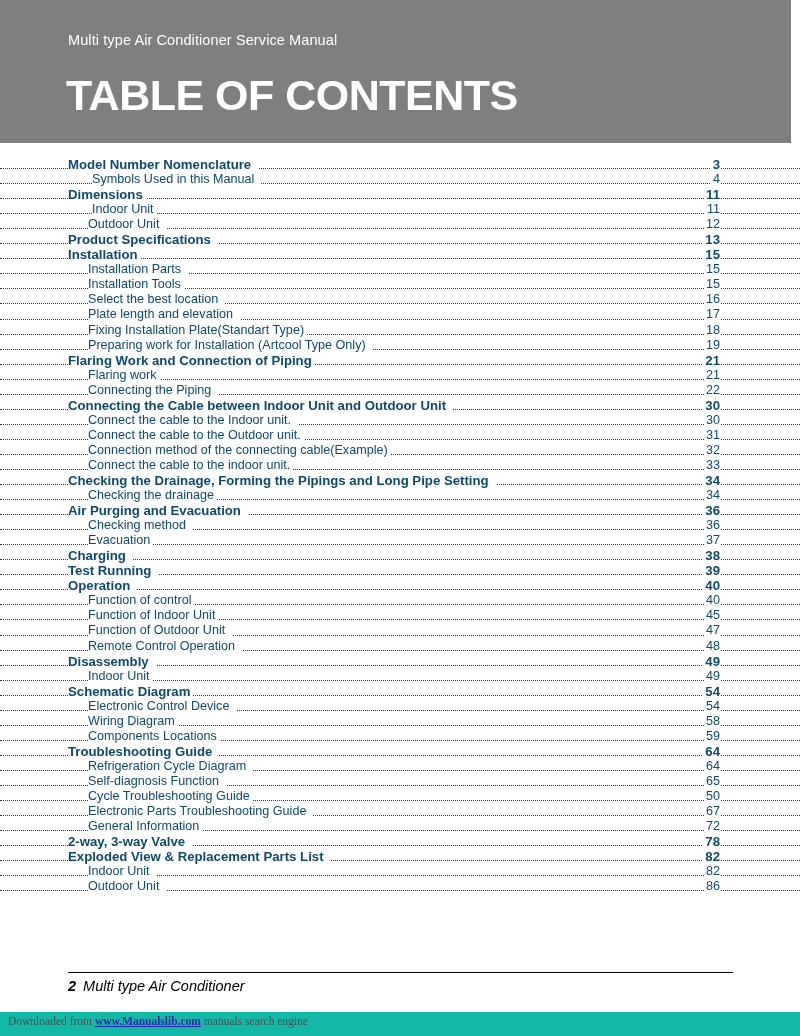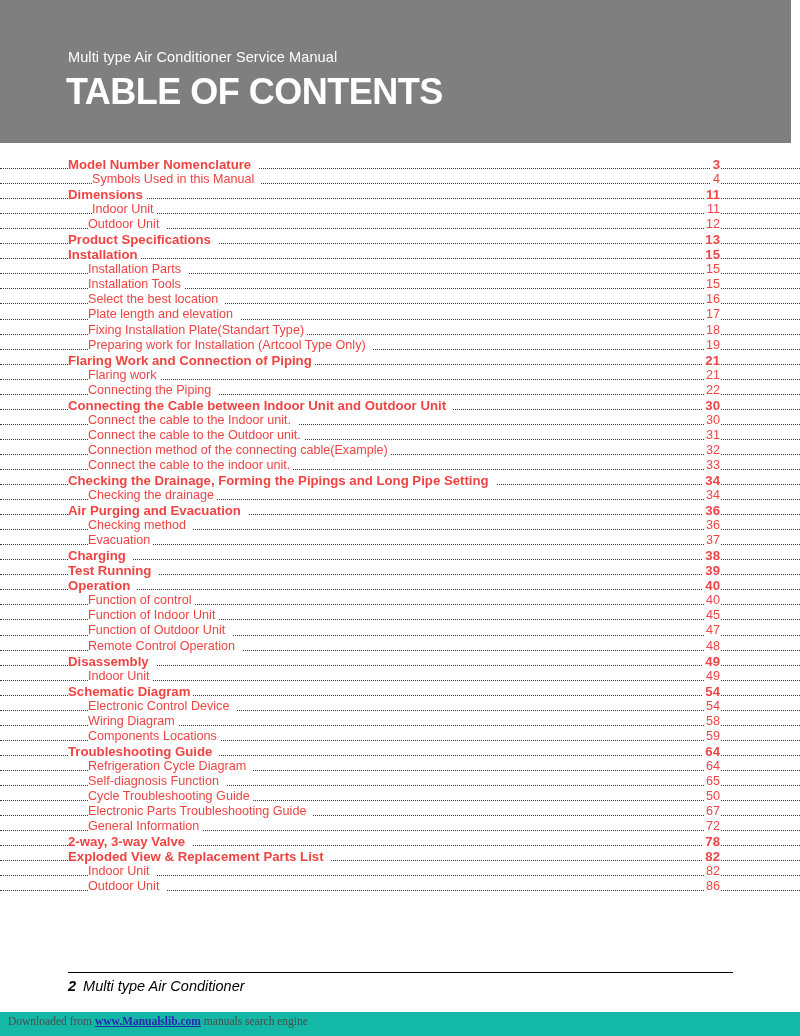--- a/index.html
+++ b/index.html
@@ -22,52 +22,52 @@
     position: absolute;
     left: 0;
     top: 0;
     width: 791px;
     height: 143px;
     background: #7f7f7f;
   }
   .header-subtitle {
     position: absolute;
     left: 68px;
-    top: 49px;
+    top: 32px;
     font-size: 14.5px;
     color: #ffffff;
     letter-spacing: 0.1px;
     white-space: nowrap;
   }
   .header-title {
     position: absolute;
     left: 66px;
     top: 74px;
-    font-size: 36px;
+    font-size: 43px;
     font-weight: bold;
     color: #ffffff;
     letter-spacing: -0.5px;
     white-space: nowrap;
     line-height: 1;
   }
 
   
   .toc {
     position: absolute;
     left: 0;
     top: 157px;
     width: 800px;
   }
   .toc-row {
     position: relative;
     height: 15.05px;
     line-height: 15.05px;
     white-space: nowrap;
     overflow: hidden;
-    color: #ef4444;
+    color: #0c4a6e;
   }
   .toc-row .label {
     position: relative;
     z-index: 2;
     background: #ffffff;
     padding-right: 3px;
     display: inline-block;
     vertical-align: top;
   }
   .toc-row .leader {

